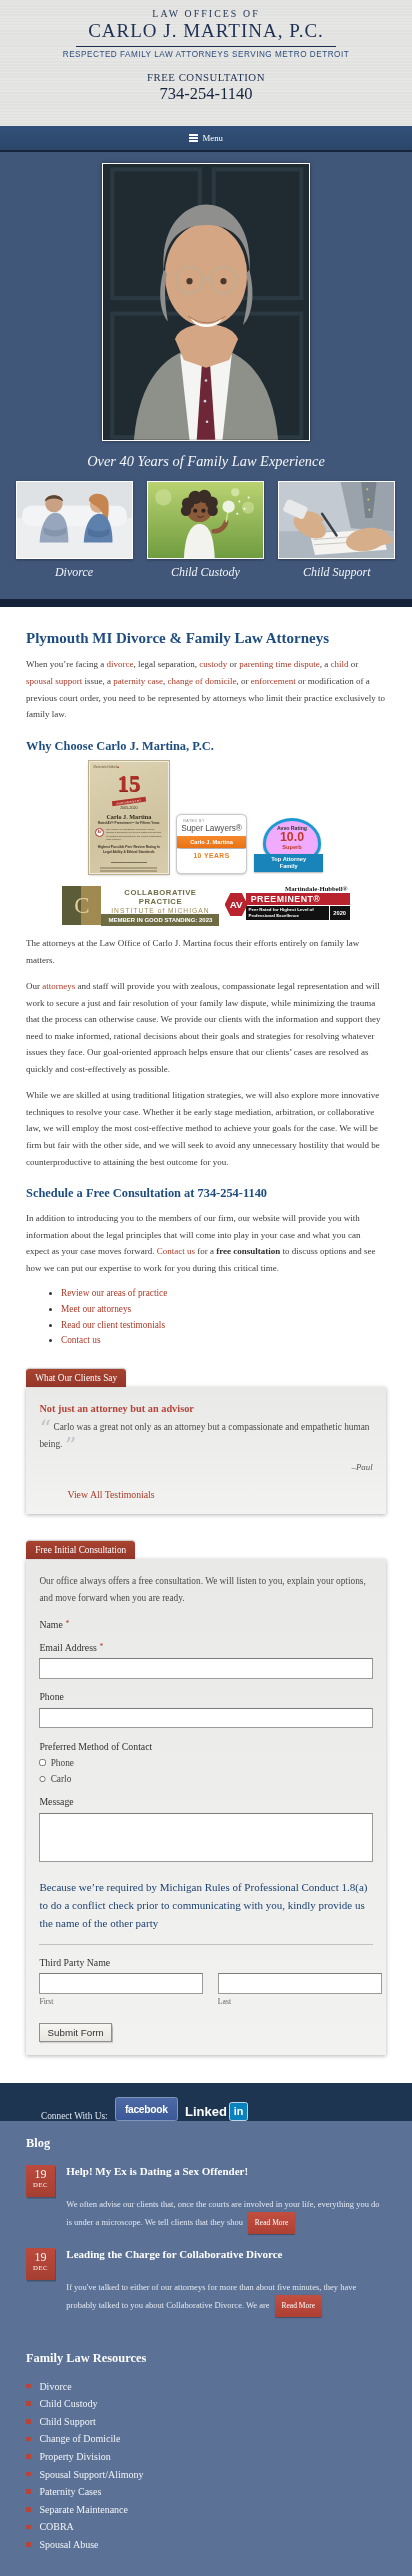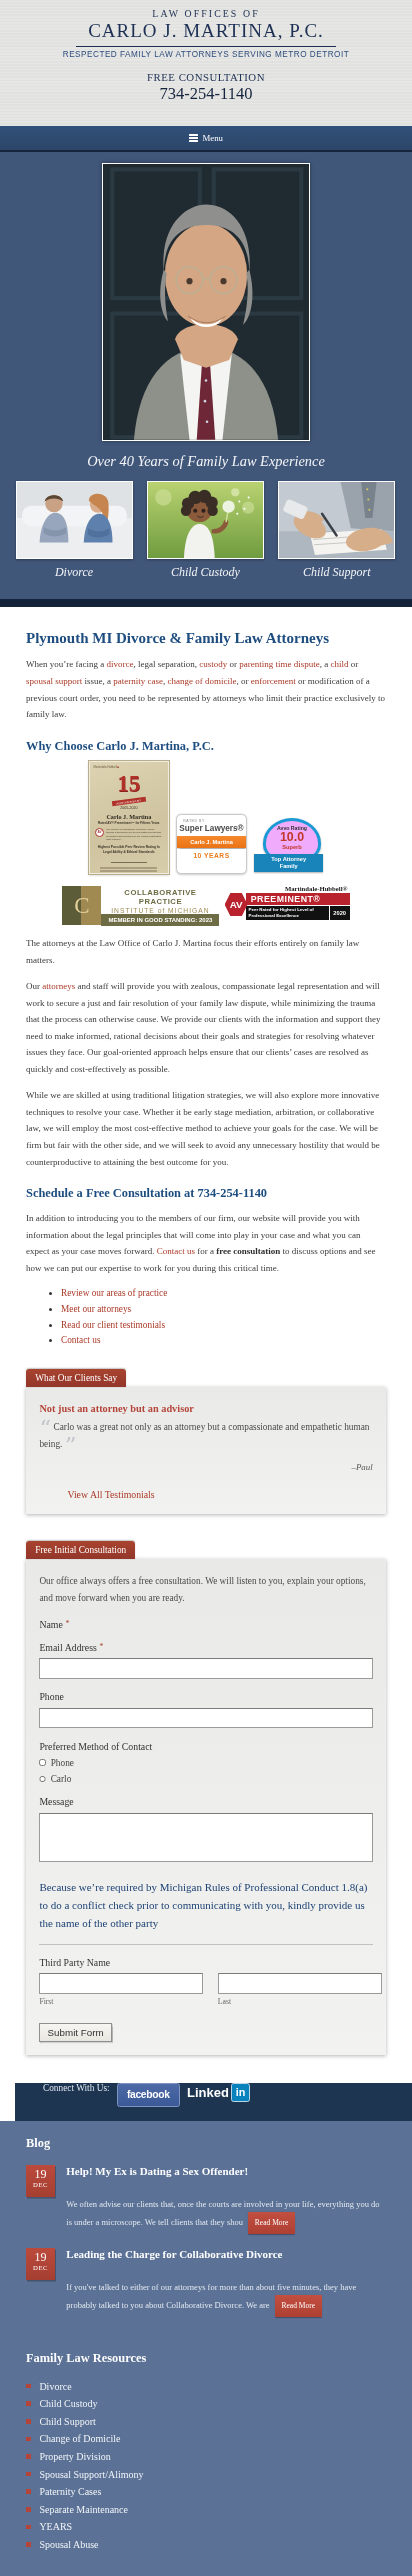--- a/index.html
+++ b/index.html
@@ -53,21 +53,21 @@
   .cert .rated{font-size:3.1px;font-weight:bold;color:#3c3428;margin-top:1.5px;}
   .cert .avrow{display:flex;align-items:flex-start;gap:2.1px;padding:2.6px 5.2px 0 5.2px;text-align:left;}
   .cert .avcircle{flex:none;width:7.2px;height:7.2px;border-radius:50%;background:#fff;border:0.5px solid #a8322a;color:#a8322a;font-size:3.1px;font-weight:bold;display:flex;align-items:center;justify-content:center;}
   .cert .avdesc{font-size:2.3px;line-height:1.5;color:#4a4336;}
   .cert .highest{font-size:3.3px;font-weight:bold;color:#3c3428;margin-top:3.1px;padding:0 4.1px;line-height:1.5;}
   .cert .sig{margin:2.6px auto 0 auto;width:36px;border-bottom:0.5px solid #7a6f55;height:5.2px;font-family:"Liberation Serif",serif;font-style:italic;font-size:4.1px;color:#555;}
   .cert .fineprint{margin:3.6px auto 0 auto;width:57px;}
   .cert .fineprint i{display:block;height:0.5px;background:#8d8165;margin:1px 0;opacity:.6;}
   .sl-badge{width:69px;height:58px;background:#fff;border:1px solid #c9c9c9;border-radius:5.2px;text-align:center;font-family:"Liberation Sans","DejaVu Sans",sans-serif;box-shadow:0 0.5px 2.1px rgba(0,0,0,.2);}
   .sl-ratedby{margin-top:4.1px;font-size:3.6px;letter-spacing:0.5px;color:#888;text-align:left;padding-left:6.2px;}
-  .sl-brand{font-size:8.2px;color:#4a4a4a;font-weight:bold;margin-top:1px;}
+  .sl-brand{font-size:8.2px;color:#4a4a4a;font-weight:normal;margin-top:1px;}
   .sl-band{margin-top:3.6px;background:linear-gradient(#f6882b,#e97317);color:#fff;font-size:5.7px;font-weight:bold;padding:2.6px 0;box-shadow:0 0.5px 1px rgba(0,0,0,.3);}
   .sl-years{margin-top:4.1px;color:#e97d1e;font-size:6.7px;font-weight:bold;letter-spacing:0.5px;}
   .avvo-badge{width:69px;height:56px;position:relative;font-family:"Liberation Sans","DejaVu Sans",sans-serif;text-align:center;}
   .avvo-oval{position:absolute;left:8.8px;top:0;width:52px;height:40px;background:#f0abfc;border:3.1px solid #1c9ad6;border-radius:50% 50% 46% 46%/55% 55% 42% 42%;box-shadow:0 1px 2.1px rgba(0,0,0,.3);}
   .avvo-brand{margin-top:4.6px;font-size:5.2px;color:#333;font-weight:bold;}
   .avvo-score{font-size:12.4px;font-weight:bold;color:#c0392b;line-height:1;}
   .avvo-grade{font-size:5.7px;font-weight:bold;color:#c0392b;}
   .avvo-ribbon{position:absolute;left:0;top:36px;width:69px;background:#1884ba;color:#fff;font-size:5.7px;font-weight:bold;padding:2.1px 0;box-shadow:0 1px 1.5px rgba(0,0,0,.3);line-height:1.25;}
   .cpim{width:157px;height:39px;display:flex;font-family:"Liberation Sans","DejaVu Sans",sans-serif;}
   .cpim-mark{flex:none;width:39px;height:39px;background:linear-gradient(90deg,#5d5c38 0 50%,#a08a52 50% 100%);display:flex;align-items:center;justify-content:center;color:#e3cf9a;font-size:23px;font-family:"Liberation Serif",serif;}
@@ -102,21 +102,21 @@
   .half{width:164px;} .full{width:100%;margin-top:5.2px;display:block;}
   .f-input::placeholder{color:#9a9a9a;}
   .cb-row{display:flex;align-items:center;gap:4.6px;margin-top:6.2px;font-size:9.3px;color:#444;}
   .cb-row input{width:6.7px;height:6.7px;margin:0;}
   .f-textarea{box-sizing:border-box;width:100%;height:49px;background:#fff;border:0.5px solid #9a9a9a;border-top-color:#7c7c7c;margin-top:5.2px;font-family:"Liberation Serif",serif;font-size:8.8px;padding:3.1px 4.1px;resize:none;}
   .conflict{margin-top:14.4px;font-size:11px;line-height:1.65;color:#1d4274;max-width:330px;}
   .f-divider{margin-top:11.3px;border-top:0.5px solid #c2c2c0;}
   .sub-label{font-size:7.7px;color:#666;margin-top:3.1px;}
   .submit-btn{margin-top:17.5px;font-family:"Liberation Sans","DejaVu Sans",sans-serif;font-size:9.8px;color:#333;background:linear-gradient(#f7f6f2,#e8e6df);border:0.5px solid #8f8f8f;box-shadow:0.5px 1px 1px rgba(0,0,0,.25);padding:2.6px 7.2px;cursor:pointer;}
   
-  .connect-bar{height:38px;background:#1d3551;display:flex;align-items:flex-start;padding-left:28px;box-sizing:border-box;gap:7.2px;margin-left:15px;}
+  .connect-bar{height:38px;background:#1d3551;display:flex;align-items:flex-end;padding-left:41px;box-sizing:border-box;gap:7.2px;}
   .connect-label{color:#dfe6ef;font-size:9.3px;}
   .fb-badge{width:61px;height:21.6px;background:linear-gradient(#4d6aa6,#3b5998);border:0.5px solid #8094c0;border-radius:2.6px;display:flex;align-items:center;justify-content:center;color:#fff;font-family:"Liberation Sans","DejaVu Sans",sans-serif;font-weight:bold;font-size:10.3px;letter-spacing:-0.3px;cursor:pointer;}
   .li-badge{display:flex;align-items:center;gap:2.1px;cursor:pointer;}
   .li-word{color:#fff;font-family:"Liberation Sans","DejaVu Sans",sans-serif;font-weight:bold;font-size:13px;}
   .li-box{width:17px;height:17px;background:#0a82bd;border:0.5px solid #bcd6e6;border-radius:2.6px;color:#fff;font-family:"Liberation Sans","DejaVu Sans",sans-serif;font-weight:bold;font-size:10.8px;display:flex;align-items:center;justify-content:center;}
   
   .blog-zone{background:#5b7195;box-sizing:border-box;height:621px;padding:15.5px 26px 0 26px;color:#eef2f7;}
   .zone-h{font-size:12.4px;font-weight:bold;color:#fdfdfd;margin:0;}
   .post{display:flex;margin-top:13.4px;gap:11.3px;}
   .date-box{flex:none;width:29px;height:32px;background:linear-gradient(#bb4a3c,#a53f32);box-shadow:1px 1.5px 0 rgba(0,0,0,.25);text-align:center;color:#fff;}
@@ -468,21 +468,21 @@
       <li>
           <span class="res-bullet"></span>
           <span>Paternity Cases</span>
         </li>
       <li>
           <span class="res-bullet"></span>
           <span>Separate Maintenance</span>
         </li>
       <li>
           <span class="res-bullet"></span>
-          <span>YEARS</span>
+          <span>COBRA</span>
         </li>
       <li>
           <span class="res-bullet"></span>
           <span>Spousal Abuse</span>
         </li>
     </ul>
 
   </section>
 
 </div>

